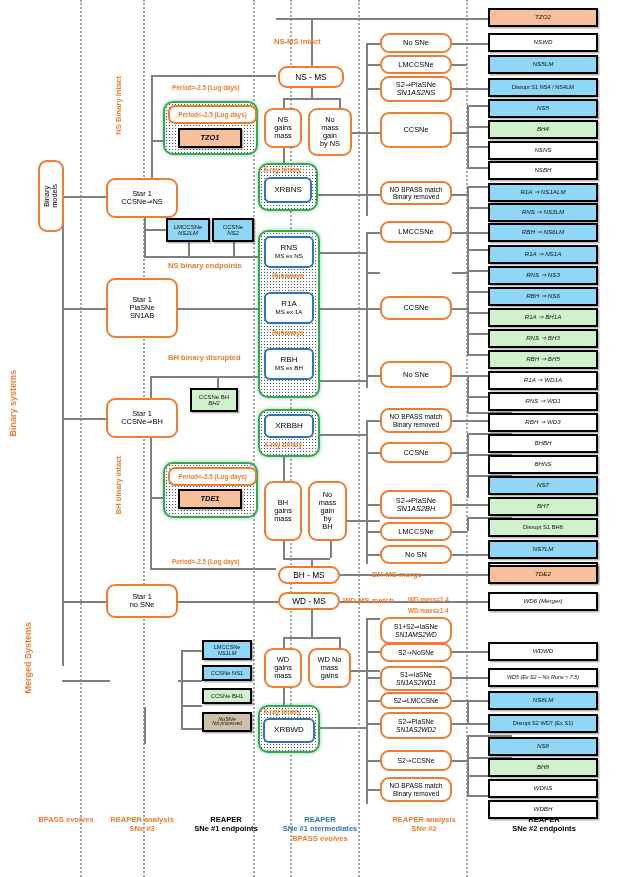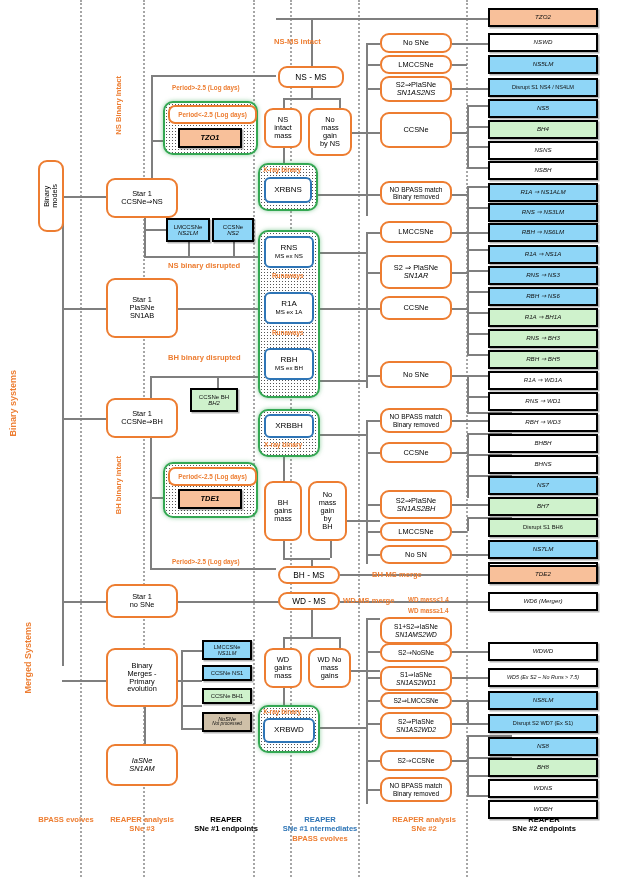--- a/index.html
+++ b/index.html
@@ -266,31 +266,21 @@
   <div class="n orng" style="left:106px;top:398px;width:72px;height:40px">
     <span style="white-space:pre-line">Star 1
 CCSNe⇒BH</span>
   </div>
 
   <div class="n orng" style="left:106px;top:584px;width:72px;height:34px">
     <span style="white-space:pre-line">Star 1
 no SNe</span>
   </div>
 
-  <div class="n orng" style="left:106px;top:648px;width:72px;height:59px">
-    <span style="white-space:pre-line">Binary
-Merges -
-Primary
-evolution</span>
-  </div>
-
-  <div class="n orng" style="left:106px;top:744px;width:72px;height:42px">
-    <span style="white-space:pre-line;font-style:italic">IaSNe
-SN1AM</span>
-  </div>
+
 
   <div class="n ep blue two up" style="left:166px;top:218px;width:44px;height:24px;flex-direction:column">
     <span style="font-size:6px">LMCCSNe</span>
     <span style="font-size:6px;font-style:italic">NS2LM</span>
   </div>
   <div class="n ep blue two up" style="left:212px;top:218px;width:42px;height:24px;flex-direction:column">
     <span style="font-size:6px">CCSNe</span>
     <span style="font-size:6px;font-style:italic">NS2</span>
   </div>
   <div class="n ep green two up" style="left:190px;top:388px;width:48px;height:24px;flex-direction:column">
@@ -363,21 +353,21 @@
   <div class="lbl" style="left:263px;top:708px;font-size:6.6px">X-ray binary</div>
   <div class="n blu" style="left:263px;top:718px;width:52px;height:25px">
     <span>XRBWD</span>
   </div>
 
   <div class="n orng big" style="left:278px;top:66px;width:66px;height:22px">
     <span>NS - MS</span>
   </div>
   <div class="n orng" style="left:264px;top:108px;width:38px;height:40px">
     <span style="white-space:pre-line">NS
-intact
+gains
 mass</span>
   </div>
   <div class="n orng" style="left:308px;top:108px;width:44px;height:48px">
     <span style="white-space:pre-line">No
 mass
 gain
 by NS</span>
   </div>
 
   <div class="n orng" style="left:264px;top:481px;width:38px;height:60px">
@@ -423,24 +413,20 @@
   <div class="n orng" style="left:380px;top:112px;width:72px;height:36px;flex-direction:column">
     <span>CCSNe</span>
     </div>
   <div class="n orng" style="left:380px;top:181px;width:72px;height:24px;flex-direction:column">
     <span style="font-size:6.6px">NO BPASS match</span>
     <span style="font-size:6.6px">Binary removed</span>
     </div>
   <div class="n orng" style="left:380px;top:221px;width:72px;height:22px;flex-direction:column">
     <span>LMCCSNe</span>
     </div>
-  <div class="n orng" style="left:380px;top:255px;width:72px;height:34px;flex-direction:column">
-    <span>S2 ⇒ PlaSNe</span>
-    <span style="font-style:italic">SN1AR</span>
-    </div>
   <div class="n orng" style="left:380px;top:296px;width:72px;height:24px;flex-direction:column">
     <span>CCSNe</span>
     </div>
   <div class="n orng" style="left:380px;top:361px;width:72px;height:27px;flex-direction:column">
     <span>No SNe</span>
     </div>
   <div class="n orng" style="left:380px;top:408px;width:72px;height:25px;flex-direction:column">
     <span style="font-size:6.6px">NO BPASS match</span>
     <span style="font-size:6.6px">Binary removed</span>
     </div>
@@ -595,26 +581,26 @@
   <div class="n ep" style="left:488px;top:779px;width:110px;height:19px">
     <span>WDNS</span>
     </div>
   <div class="n ep" style="left:488px;top:800px;width:110px;height:19px">
     <span>WDBH</span>
     </div>
 
   <div class="lbl" style="left:274px;top:37px">NS-MS intact</div>
   <div class="lbl vert" style="left:114px;top:76px">NS Binary Intact</div>
   <div class="lbl sm" style="left:172px;top:84px">Period&gt;-2.5 (Log days)</div>
-  <div class="lbl" style="left:168px;top:261px">NS binary disrupted</div>
+  <div class="lbl" style="left:168px;top:261px">NS binary endpoints</div>
   <div class="lbl" style="left:168px;top:353px">BH binary disrupted</div>
   <div class="lbl vert" style="left:114px;top:456px">BH binary  intact</div>
   <div class="lbl sm" style="left:172px;top:558px">Period&gt;-2.5 (Log days)</div>
   <div class="lbl" style="left:372px;top:570px">BH-MS merge</div>
-  <div class="lbl" style="left:343px;top:596px">WD-MS merge</div>
+  <div class="lbl" style="left:343px;top:596px">WD-MS match</div>
   <div class="lbl sm" style="left:408px;top:596px">WD mass&lt;1.4</div>
   <div class="lbl sm" style="left:408px;top:607px">WD mass≥1.4</div>
 
   <div class="foot or" style="left:6px;top:815px;width:120px">
     <div>BPASS evolves</div>
   </div>
   <div class="foot or" style="left:88px;top:815px;width:108px">
     <div>REAPER analysis</div>
     <div>SNe #3</div>
   </div>

